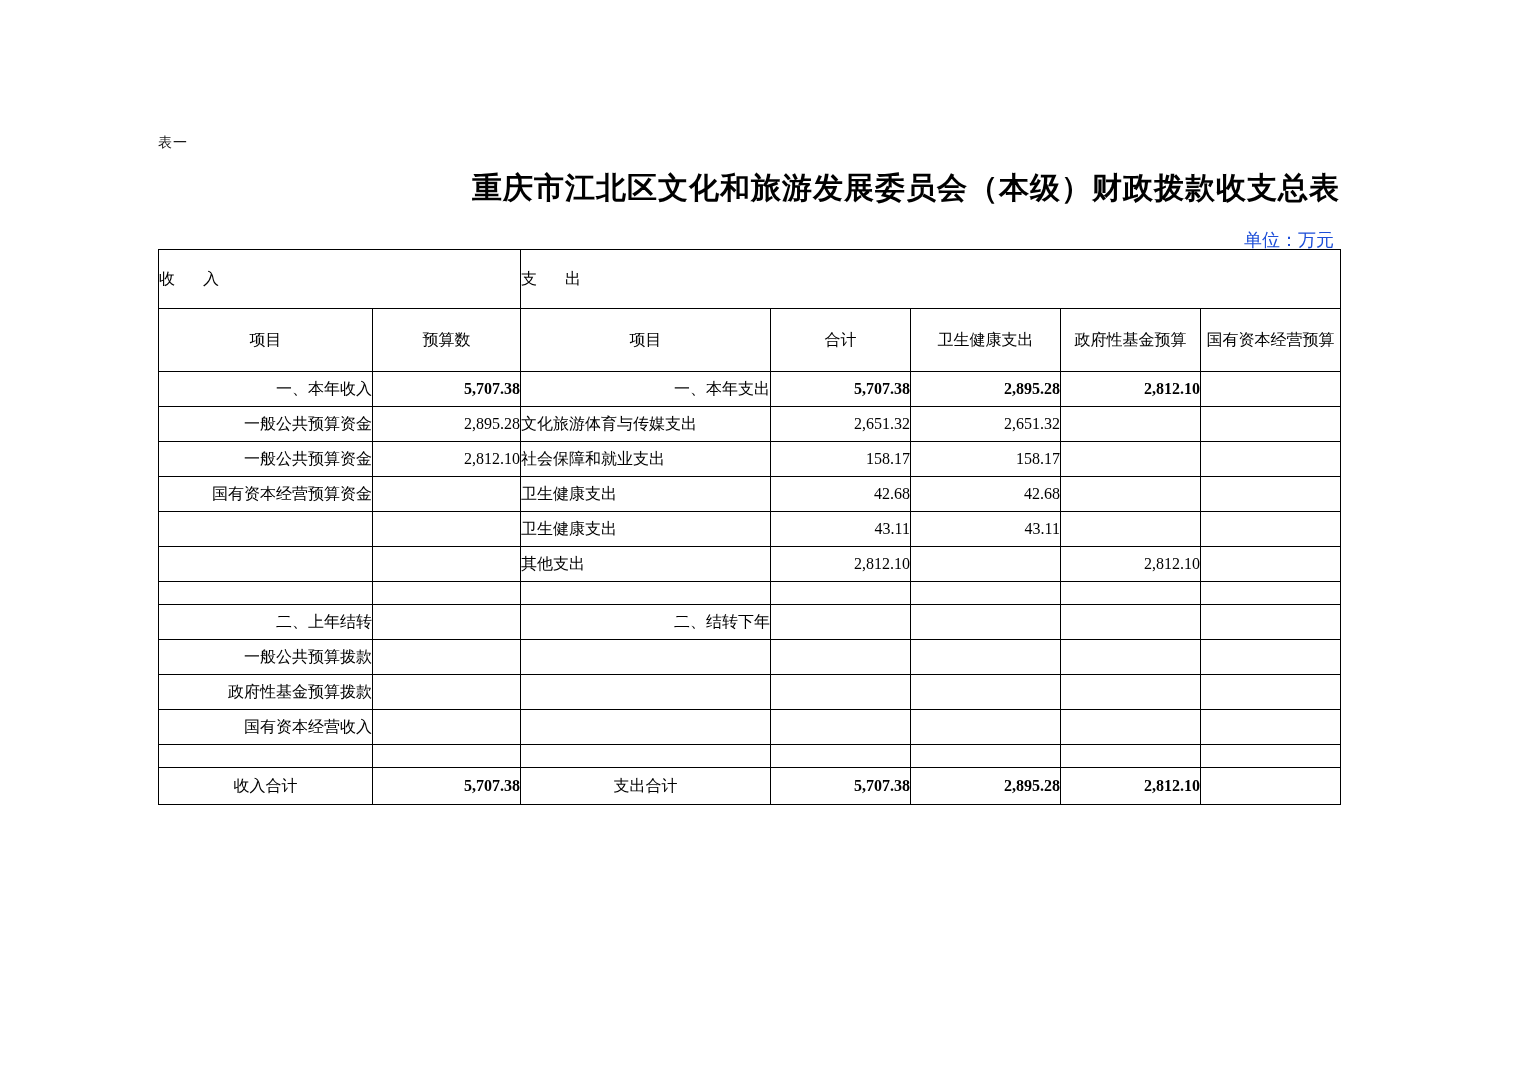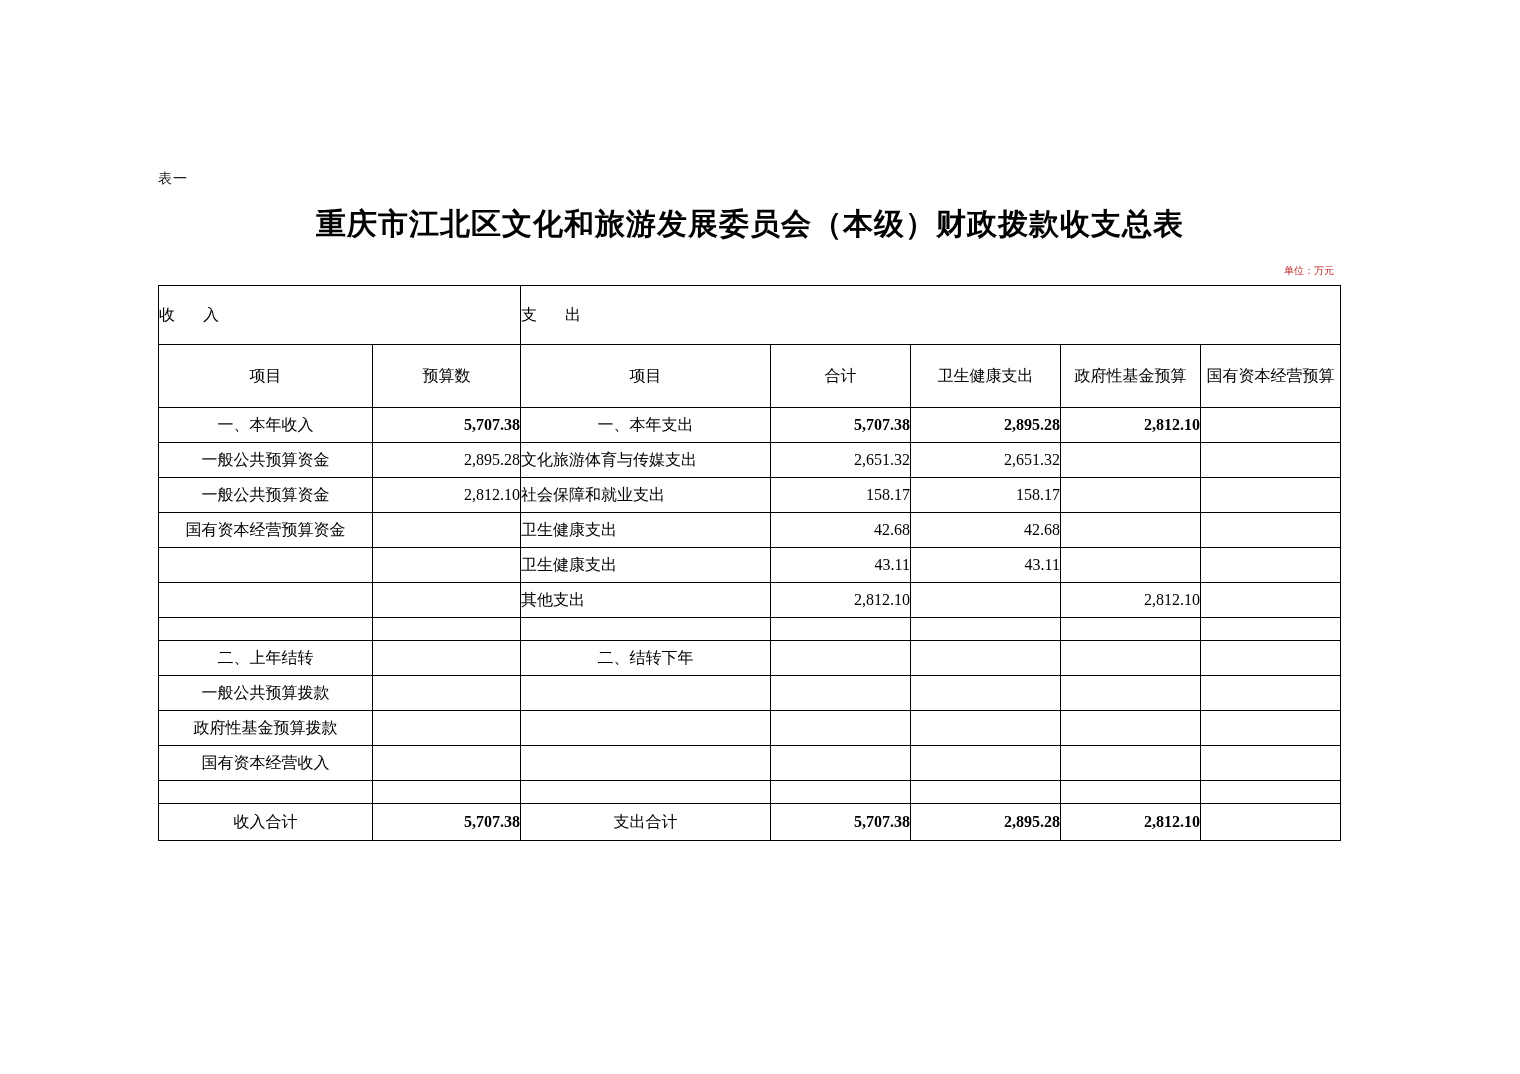--- a/index.html
+++ b/index.html
@@ -12,50 +12,49 @@
     height: 1074px;
     font-family: "Liberation Serif", serif;
     color: #000000;
     position: relative;
     overflow: hidden;
   }
   .page {
     position: relative;
     width: 1520px;
     height: 782px;
-    margin-top: 36px;
   }
   .form-no {
     position: absolute;
     left: 158px;
     top: 134px;
     font-family: "Liberation Sans", sans-serif;
     font-size: 14px;
     letter-spacing: 1px;
     color: #1a1a1a;
   }
   .doc-title {
     position: absolute;
     left: 160px;
     top: 168px;
     width: 1180px;
-    text-align: center;
+    text-align: right;
     font-family: "Liberation Serif", serif;
     font-size: 30px;
     font-weight: bold;
     letter-spacing: 1px;
     color: #000;
   }
   .unit-note {
     position: absolute;
     right: 186px;
     top: 228px;
     font-family: Liberation Mono, monospace;
-    font-size: 10px;
-    color: #b91c1c;
+    font-size: 18px;
+    color: #1d4ed8;
   }
   table.budget {
     position: absolute;
     left: 158px;
     top: 249px;
     border-collapse: collapse;
     table-layout: fixed;
     width: 1182px;
   }
   table.budget td, table.budget th {
@@ -93,25 +92,25 @@
     font-weight: bold;
     font-size: 16px;
   }
   .row-normal td {
     height: 34px;
   }
   .lbl-center {
     text-align: center;
   }
   .lbl-indent {
-    text-align: center;
+    text-align: right;
     padding-left: 52px;
   }
   .lbl-left {
-    text-align: center;
+    text-align: right;
     padding-left: 6px;
     font-family: Liberation Mono, monospace;
     font-size: 15px;
   }
   .num {
     text-align: right;
     padding-right: 8px;
     font-family: "Liberation Serif", serif;
     font-size: 16px;
   }

